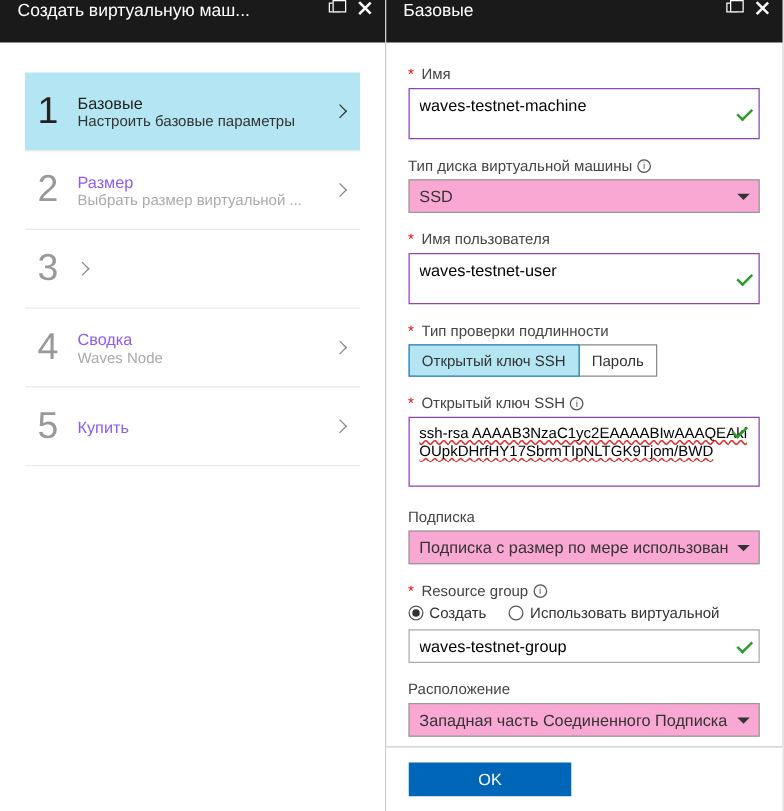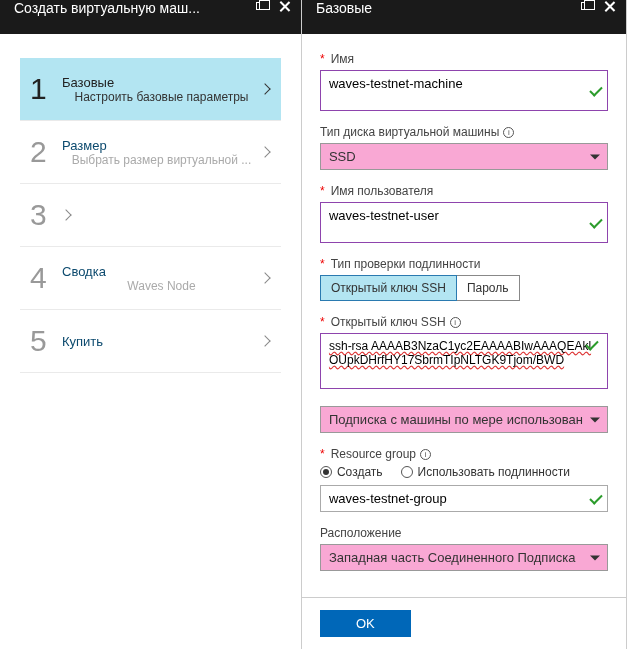--- a/index.html
+++ b/index.html
@@ -78,30 +78,29 @@
   width: 32px;
   color: #999;
 }
 .step.active .step-num { color: #222; }
 .step-text {
   flex: 1;
   overflow: hidden;
 }
 .step-title {
   font-size: 13px;
-  color: #0c4a6e;
+  color: #8b5cf6;
 }
 .step.active .step-title { color: #222; }
 .step-sub {
   font-size: 12px;
   color: #aaa;
   white-space: nowrap;
   overflow: hidden;
   text-overflow: ellipsis;
-  text-align: center;
 }
 .step.active .step-sub { color: #333; }
 .step-chevron {
   width: 8px; height: 8px;
   border-right: 1.5px solid #888;
   border-bottom: 1.5px solid #888;
   transform: rotate(-45deg);
   margin-right: 6px;
 }
 .step.active .step-chevron { border-color:#333; }
@@ -219,21 +218,21 @@
 
 .footer {
   border-top: 1px solid #ccc;
   padding: 12px 18px;
   background: #fff;
 }
 .ok-btn {
   background: #0067b8;
   color: #fff;
   border: none;
-  padding: 6px 36px;
+  padding: 6px 56px;
   font-size: 13px;
   cursor: pointer;
 }
 </style>
 </head>
 <body>
 
 <div class="app">
 
   <div class="panel left">
@@ -352,41 +351,44 @@
             <span>Открытый ключ SSH</span>
             <span class="info-icon">i</span>
           </div>
         <div class="ta-wrap">
           <textarea class="textarea" style="">ssh-rsa AAAAB3NzaC1yc2EAAAABIwAAAQEAklOUpkDHrfHY17SbrmTIpNLTGK9Tjom/BWD</textarea>
           <span class="check"></span>
         </div>
       </div>
 
       <div class="field">
+        <div class="label">
+            <span>Подписка</span>
+          </div>
         <div class="select-wrap">
           <div class="select">
-              <span class="select-text">Подписка с машины по мере использован</span>
+              <span class="select-text">Подписка с размер по мере использован</span>
             </div>
         </div>
       </div>
 
       <div class="field">
         <div class="label">
             <span class="req">*</span>
             <span>Resource group</span>
             <span class="info-icon">i</span>
           </div>
         <div class="radio-row">
           <div class="radio-item">
             <span class="radio checked"></span>
             <span>Создать</span>
           </div>
           <div class="radio-item">
             <span class="radio"></span>
-            <span>Использовать подлинности</span>
+            <span>Использовать виртуальной</span>
           </div>
         </div>
         <div class="input-wrap">
           <input class="rg-input" value="waves-testnet-group" style="">
           <span class="check"></span>
         </div>
       </div>
 
       <div class="field">
         <div class="label">

